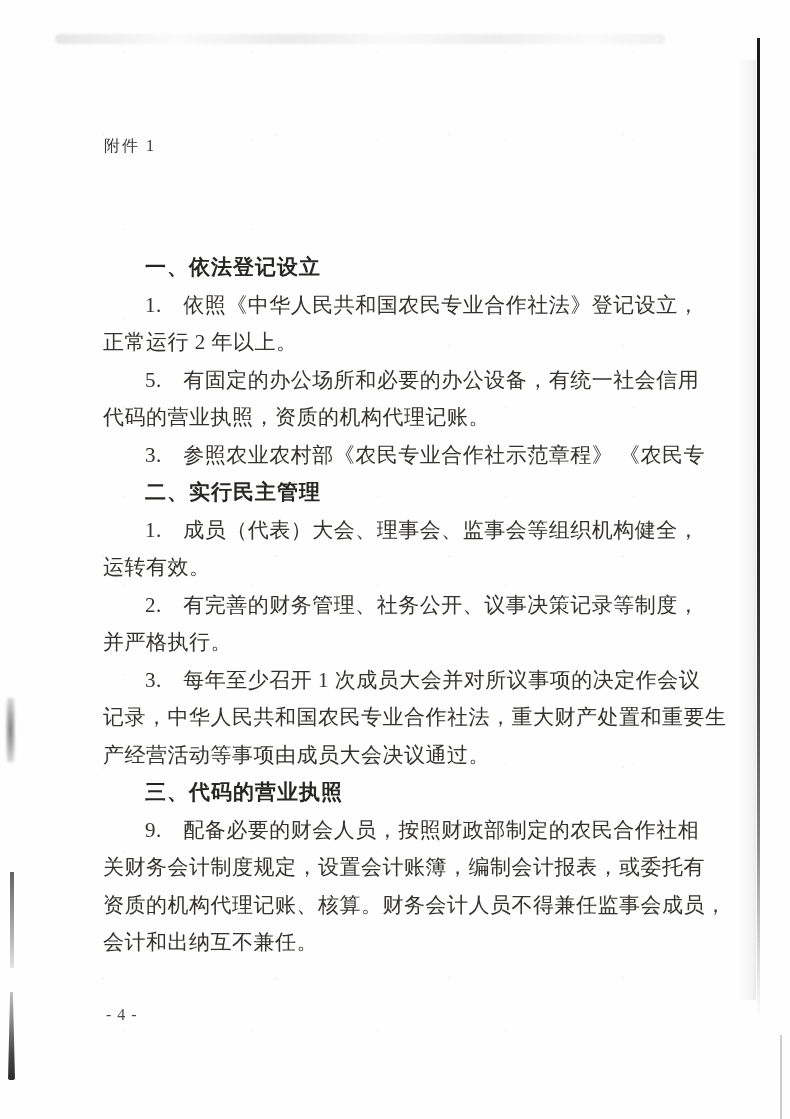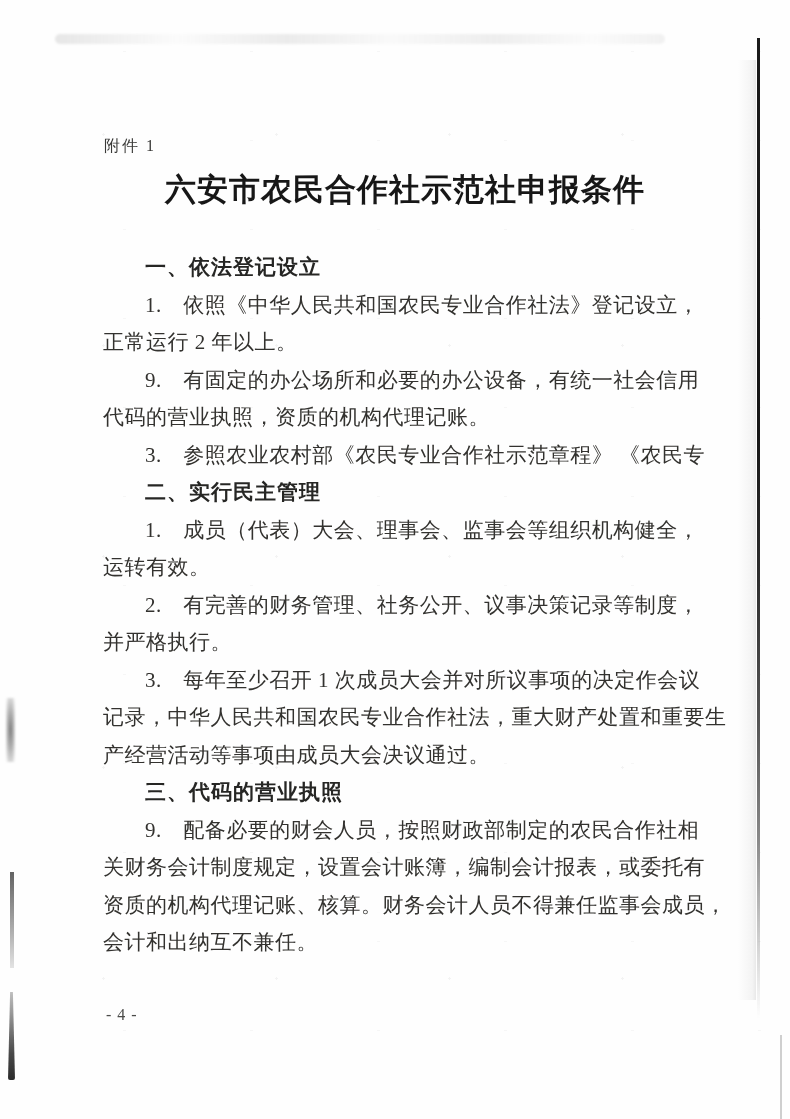--- a/index.html
+++ b/index.html
@@ -94,27 +94,26 @@
   <div class="smudge-top"></div>
   <div class="scan-haze-right"></div>
   <div class="scan-line-right"></div>
   <div class="smudge-left-1"></div>
   <div class="smudge-left-2"></div>
   <div class="smudge-left-3"></div>
   <div class="edge-right-bottom"></div>
 
   <div class="attachment-label">附件 1</div>
 
-  <h1 class="doc-title">六安市农民合作社示范社申报条件</h1>
 
   <div class="doc-body">
       <div class="line heading indent">一、依法登记设立</div>
       <div class="line indent">1.　依照《中华人民共和国农民专业合作社法》登记设立，</div>
       <div class="line">正常运行 2 年以上。</div>
-      <div class="line indent">9.　有固定的办公场所和必要的办公设备，有统一社会信用</div>
+      <div class="line indent">5.　有固定的办公场所和必要的办公设备，有统一社会信用</div>
       <div class="line">代码的营业执照，资质的机构代理记账。</div>
       <div class="line indent">3.　参照农业农村部《农民专业合作社示范章程》 《农民专</div>
       <div class="line heading indent">二、实行民主管理</div>
       <div class="line indent">1.　成员（代表）大会、理事会、监事会等组织机构健全，</div>
       <div class="line">运转有效。</div>
       <div class="line indent">2.　有完善的财务管理、社务公开、议事决策记录等制度，</div>
       <div class="line">并严格执行。</div>
       <div class="line indent">3.　每年至少召开 1 次成员大会并对所议事项的决定作会议</div>
       <div class="line">记录，中华人民共和国农民专业合作社法，重大财产处置和重要生</div>
       <div class="line">产经营活动等事项由成员大会决议通过。</div>

